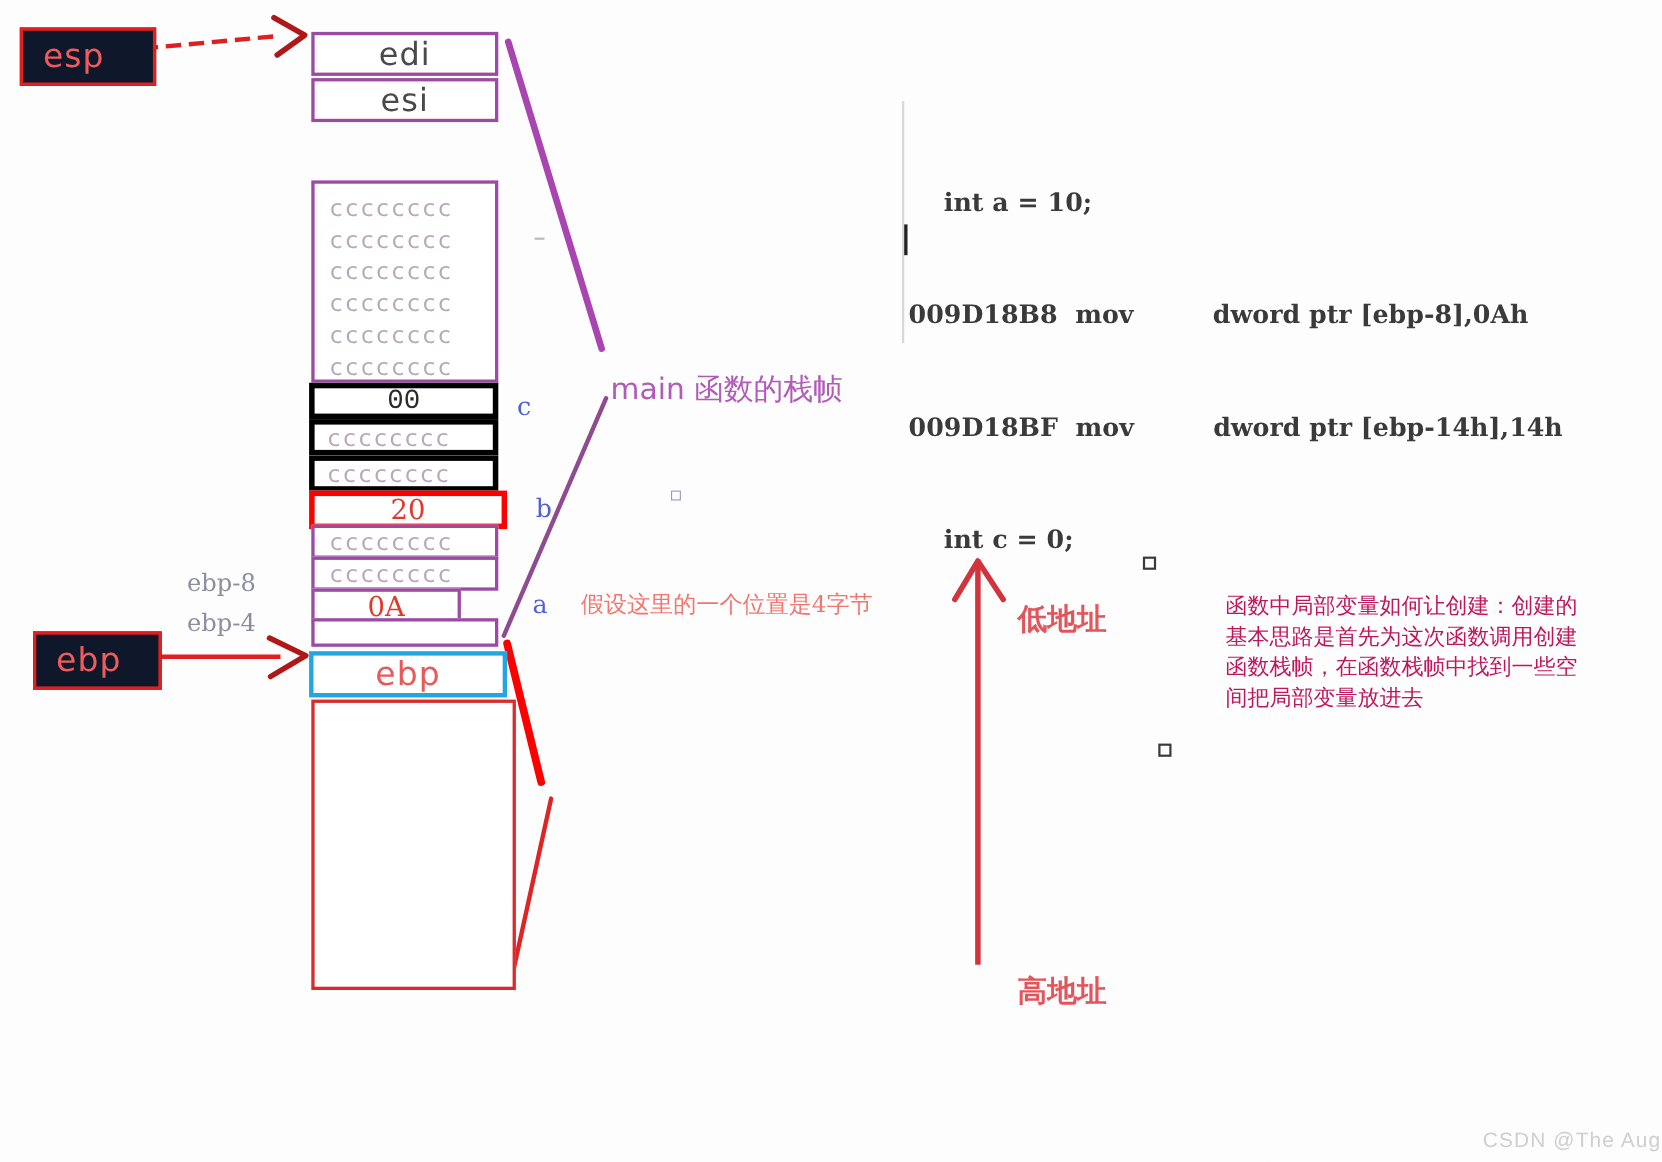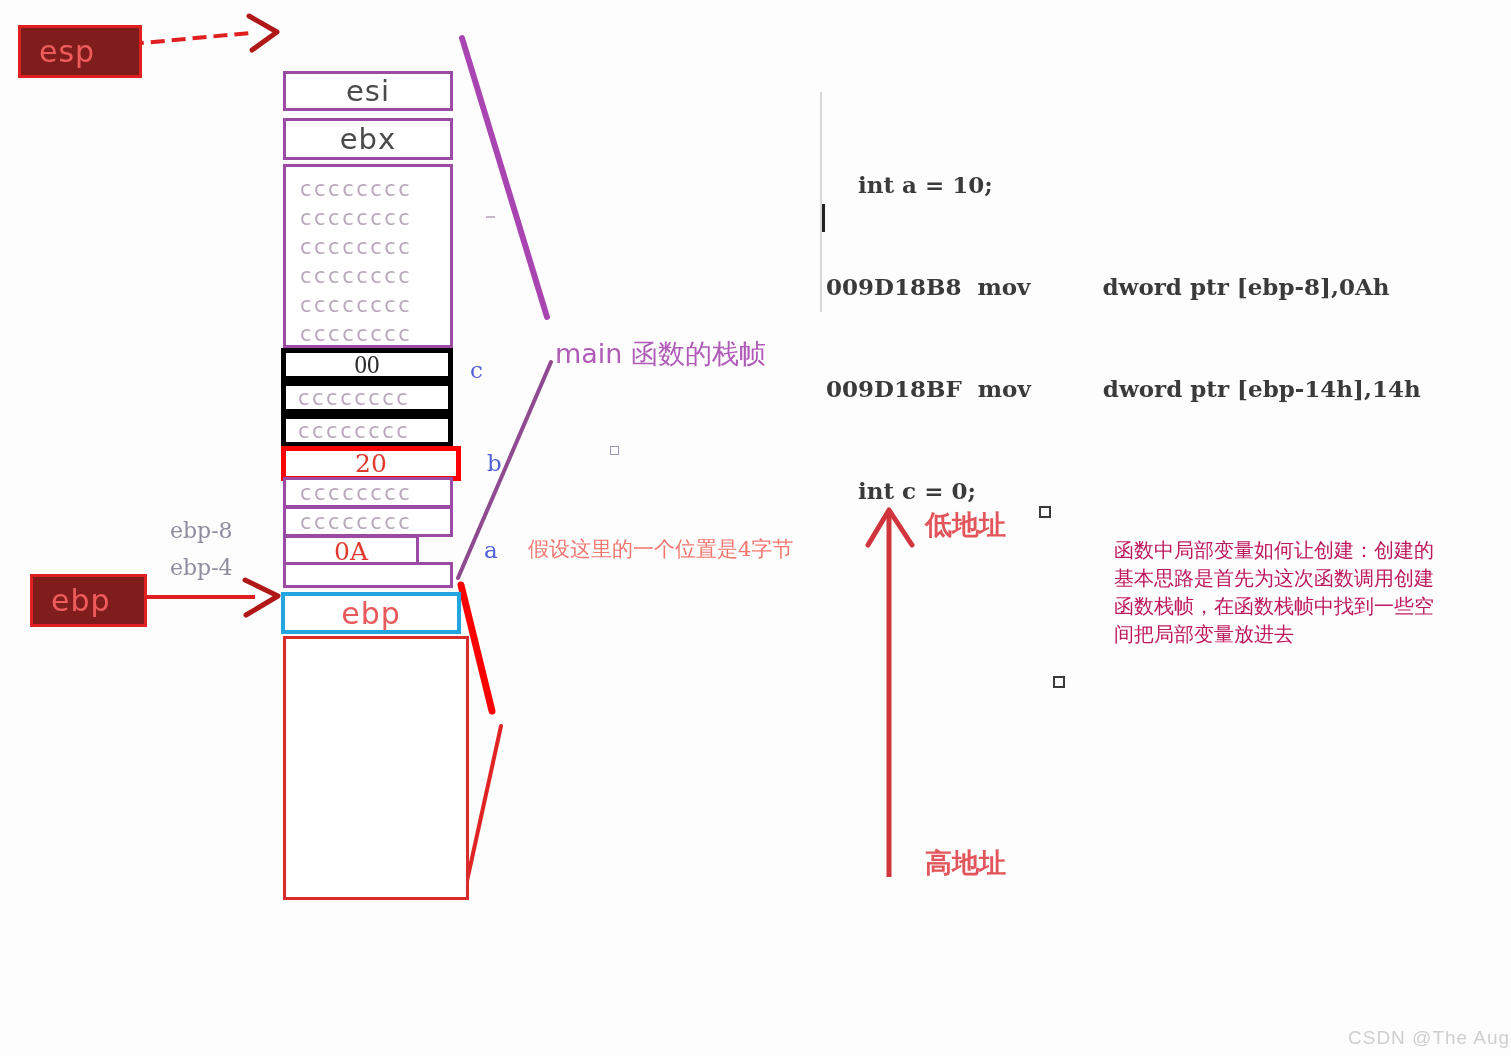--- a/index.html
+++ b/index.html
@@ -15,21 +15,21 @@
     width: 1511px;
     height: 1056px;
     background: #fefdfe;
     overflow: hidden;
   }
   .abs { position: absolute; }
 
   
   .reg-box {
     border: 3px solid #e02020;
-    background: #7f1d1d;
+    background: #0f172a;
     color: #f05c5c;
     font-family: "DejaVu Sans", sans-serif;
     font-size: 30px;
     display: flex;
     align-items: center;
     padding-left: 18px;
     letter-spacing: 1px;
   }
 
   
@@ -97,21 +97,21 @@
     white-space: nowrap;
     box-sizing: border-box;
     background:#ffffff;
   }
   .val-text {
     font-family: "DejaVu Serif", serif;
     font-size: 25px;
     color: #e03a2f;
   }
   .val-text-dark {
-    font-family: Liberation Serif, serif;
+    font-family: Liberation Mono, monospace;
     font-size: 25px;
     color: #2b2b2b;
   }
   .ebp-cell-text {
     font-family: "DejaVu Sans", sans-serif;
     font-size: 30px;
     color: #e8595a;
     letter-spacing: 1px;
   }
 
@@ -141,20 +141,21 @@
     font-size: 21px;
     color: #f2766e;
     white-space: nowrap;
   }
   .anno-red-addr {
     font-family: "DejaVu Sans", sans-serif;
     font-size: 27px;
     font-weight: bold;
     color: #e2555a;
     white-space: nowrap;
+    margin-top: 38px;
   }
   .anno-blue-cn {
     font-family: "DejaVu Serif", serif;
     font-size: 20px;
     color: #be185d;
     line-height: 28px;
     width: 320px;
   }
   .crt-label {
     font-family: "DejaVu Sans", sans-serif;
@@ -234,25 +235,25 @@
   </svg>
 
   <div class="abs reg-box" style="left:18px; top:25px; width:100px; height:47px;">
     <span>esp</span>
   </div>
 
   <div class="abs reg-box" style="left:30px; top:574px; width:93px; height:47px;">
     <span>ebp</span>
   </div>
 
+  <div class="abs cell cell-purple" style="left:283px; top:29px; width:170px; height:40px;">
+    <span class="cell-reg-text">edi</span>
+  </div>
   <div class="abs cell cell-purple" style="left:283px; top:71px; width:170px; height:40px;align-items:flex-end;">
     <span class="cell-reg-text">esi</span>
-  </div>
-  <div class="abs cell cell-purple" style="left:283px; top:118px; width:170px; height:42px;">
-    <span class="cell-reg-text">ebx</span>
   </div>
 
   <div class="abs cc-box" style="left:283px; top:164px; width:170px; height:184px;">
     <div class="cc-row" style="margin-top:8px;">cccccccc</div>
     <div class="cc-row">cccccccc</div>
     <div class="cc-row">cccccccc</div>
     <div class="cc-row">cccccccc</div>
     <div class="cc-row">cccccccc</div>
     <div class="cc-row">cccccccc</div>
   </div>

